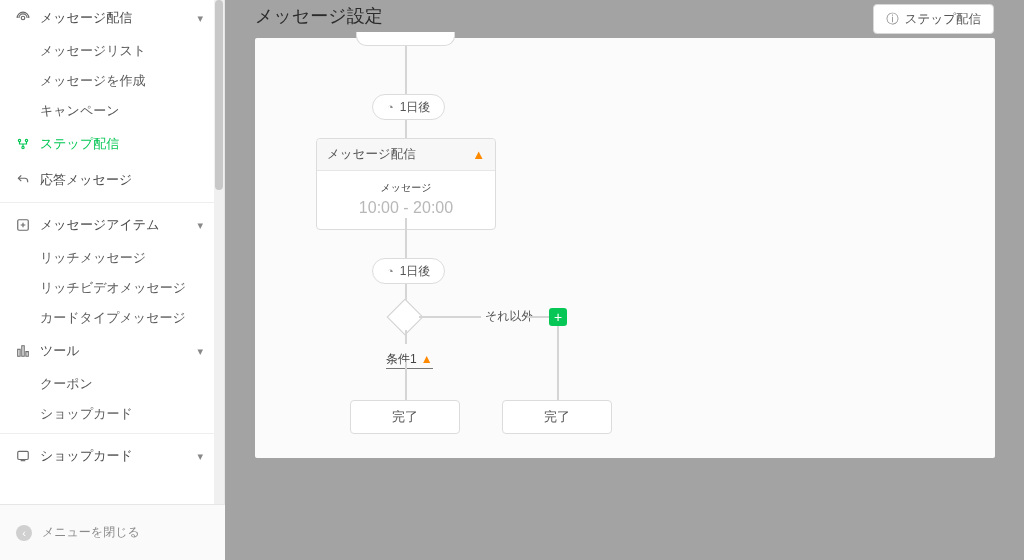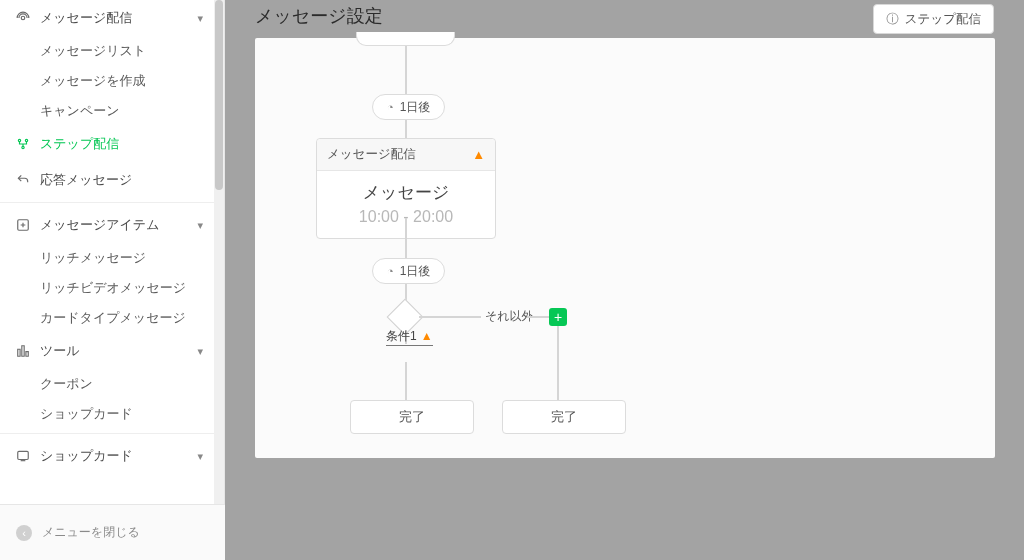--- a/index.html
+++ b/index.html
@@ -137,21 +137,21 @@
   .card-head{
     height:32px; display:flex; align-items:center;
     padding:0 10px; border-bottom:1px solid #e6e6e6;
     font-size:12.5px; color:#555; background:#f7f7f7;
     border-radius:4px 4px 0 0;
   }
   .card-head .warn{ margin-left:auto; color:#ff8a00; font-size:13px;}
   .card-body{
     padding:10px 0 12px 0; text-align:center;
   }
-  .card-body .t1{ font-size:17px; color:#444; }
+  .card-body .t1{ font-size:10px; color:#444; }
   .card-body .t2{ font-size:16px; color:#b8b8b8; margin-top:4px;}
   
   .diamond {
     position:absolute;
     width:26px; height:26px;
     border:1px solid #d0d0d0; background:#fff;
     transform: rotate(45deg);
   }
   .branch-lbl{
     position:absolute; font-size:12px; color:#555;
@@ -162,21 +162,21 @@
   }
   .cond .warn{ color:#ff8a00; margin-left:4px; font-size:12px;}
   .plus{
     position:absolute; width:18px; height:18px;
     background:#06c755; color:#fff;
     display:flex; align-items:center; justify-content:center;
     font-size:14px; border-radius:3px; cursor:pointer;
   }
   .endbox{
     position:absolute;
-    width:124px; height:34px;
+    width:110px; height:34px;
     border:1px solid #dcdcdc; border-radius:4px;
     background:#fff;
     display:flex; align-items:center; justify-content:center;
     font-size:13px; color:#555;
   }
   
   .cta-wrap{
     position:absolute;
     left:300px; top:472px;
     width:200px; height:76px;
@@ -345,21 +345,21 @@
 
     <div class="diamond" style="left:137px; top:266px;"></div>
 
     <div class="hline" style="left:164px; top:278px; width:62px;"></div>
     <span class="branch-lbl" style="left:230px; top:270px;">それ以外</span>
     <div class="hline" style="left:272px; top:278px; width:22px;"></div>
     <div class="plus" style="left:294px; top:270px;">+</div>
     <div class="vline" style="left:302px; top:288px; height:74px;"></div>
 
     <div class="vline" style="left:150px; top:292px; height:14px;"></div>
-    <span class="cond" style="left:131px; top:290px;">
+    <span class="cond" style="left:131px; top:313px;">
       <span>条件1</span><span class="warn">▲</span>
     </span>
     <div class="vline" style="left:150px; top:324px; height:38px;"></div>
 
     <div class="endbox" style="left:95px; top:362px;">
         <span>完了</span>
       </div>
     <div class="endbox" style="left:247px; top:362px;">
         <span>完了</span>
       </div>

